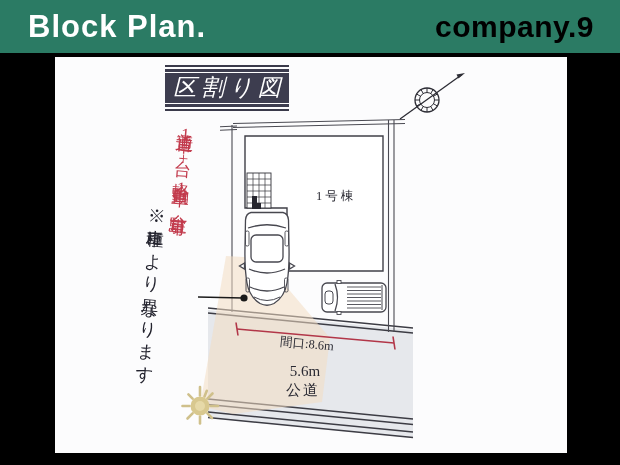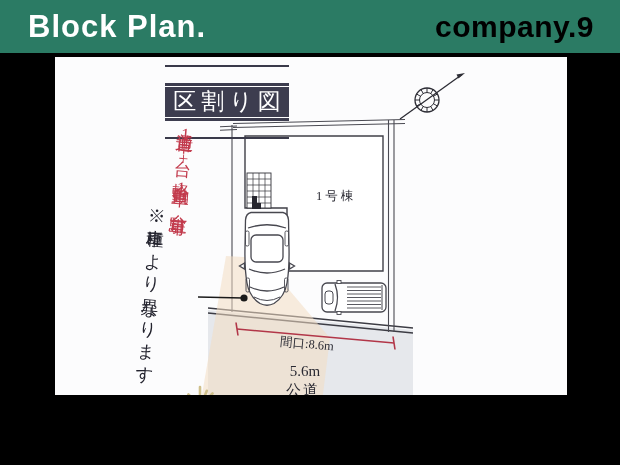--- a/index.html
+++ b/index.html
@@ -1,29 +1,29 @@
 <!DOCTYPE html>
 <html><head>
 <meta charset="utf-8">
 <style>
   html,body{margin:0;padding:0;background:#000;}
-  .page{position:relative;width:620px;height:395px;background:#000;overflow:hidden;
+  .page{position:relative;width:620px;height:465px;background:#000;overflow:hidden;
         font-family:"Liberation Serif","DejaVu Serif",serif;}
   
   .header{position:absolute;left:0;top:0;width:620px;height:53px;background:#2b7b64;
           font-family:"Liberation Sans","DejaVu Sans",sans-serif;}
   .header .logo{position:absolute;left:28px;top:0;line-height:53px;color:#fff;
                 font-size:31px;font-weight:bold;letter-spacing:1px;}
   .header .brand{position:absolute;right:26px;top:0;line-height:53px;color:#000000;
                  font-size:30px;font-weight:bold;letter-spacing:0.5px;}
   
   .sheet{position:absolute;left:55px;top:57px;width:512px;height:396px;background:#fcfcfd;}
   
   .title-wrap{position:absolute;left:110px;top:8px;width:124px;
-              border-top:2px solid #3a3a4a;border-bottom:2px solid #3a3a4a;padding:16px 0;}
+              border-top:2px solid #3a3a4a;border-bottom:2px solid #3a3a4a;padding:2px 0;font-style:italic;}
   .title-box{position:relative;background:#3d3d4f;height:38px;text-align:center;}
   .title-box .tline{position:absolute;left:0;right:0;height:1px;background:#ffffff;}
   .title-box .tline.top{top:3px;}
   .title-box .tline.bot{bottom:3px;}
   .title-box .ttext{color:#fff;font-size:23px;line-height:38px;letter-spacing:5px;text-indent:5px;}
   
   .notes{position:absolute;left:100px;top:55px;width:52px;height:330px;
          transform:rotate(4.5deg);transform-origin:26px 0;}
   .vtext{position:absolute;writing-mode:vertical-rl;text-orientation:upright;
          font-size:17.5px;letter-spacing:2px;line-height:20px;}

